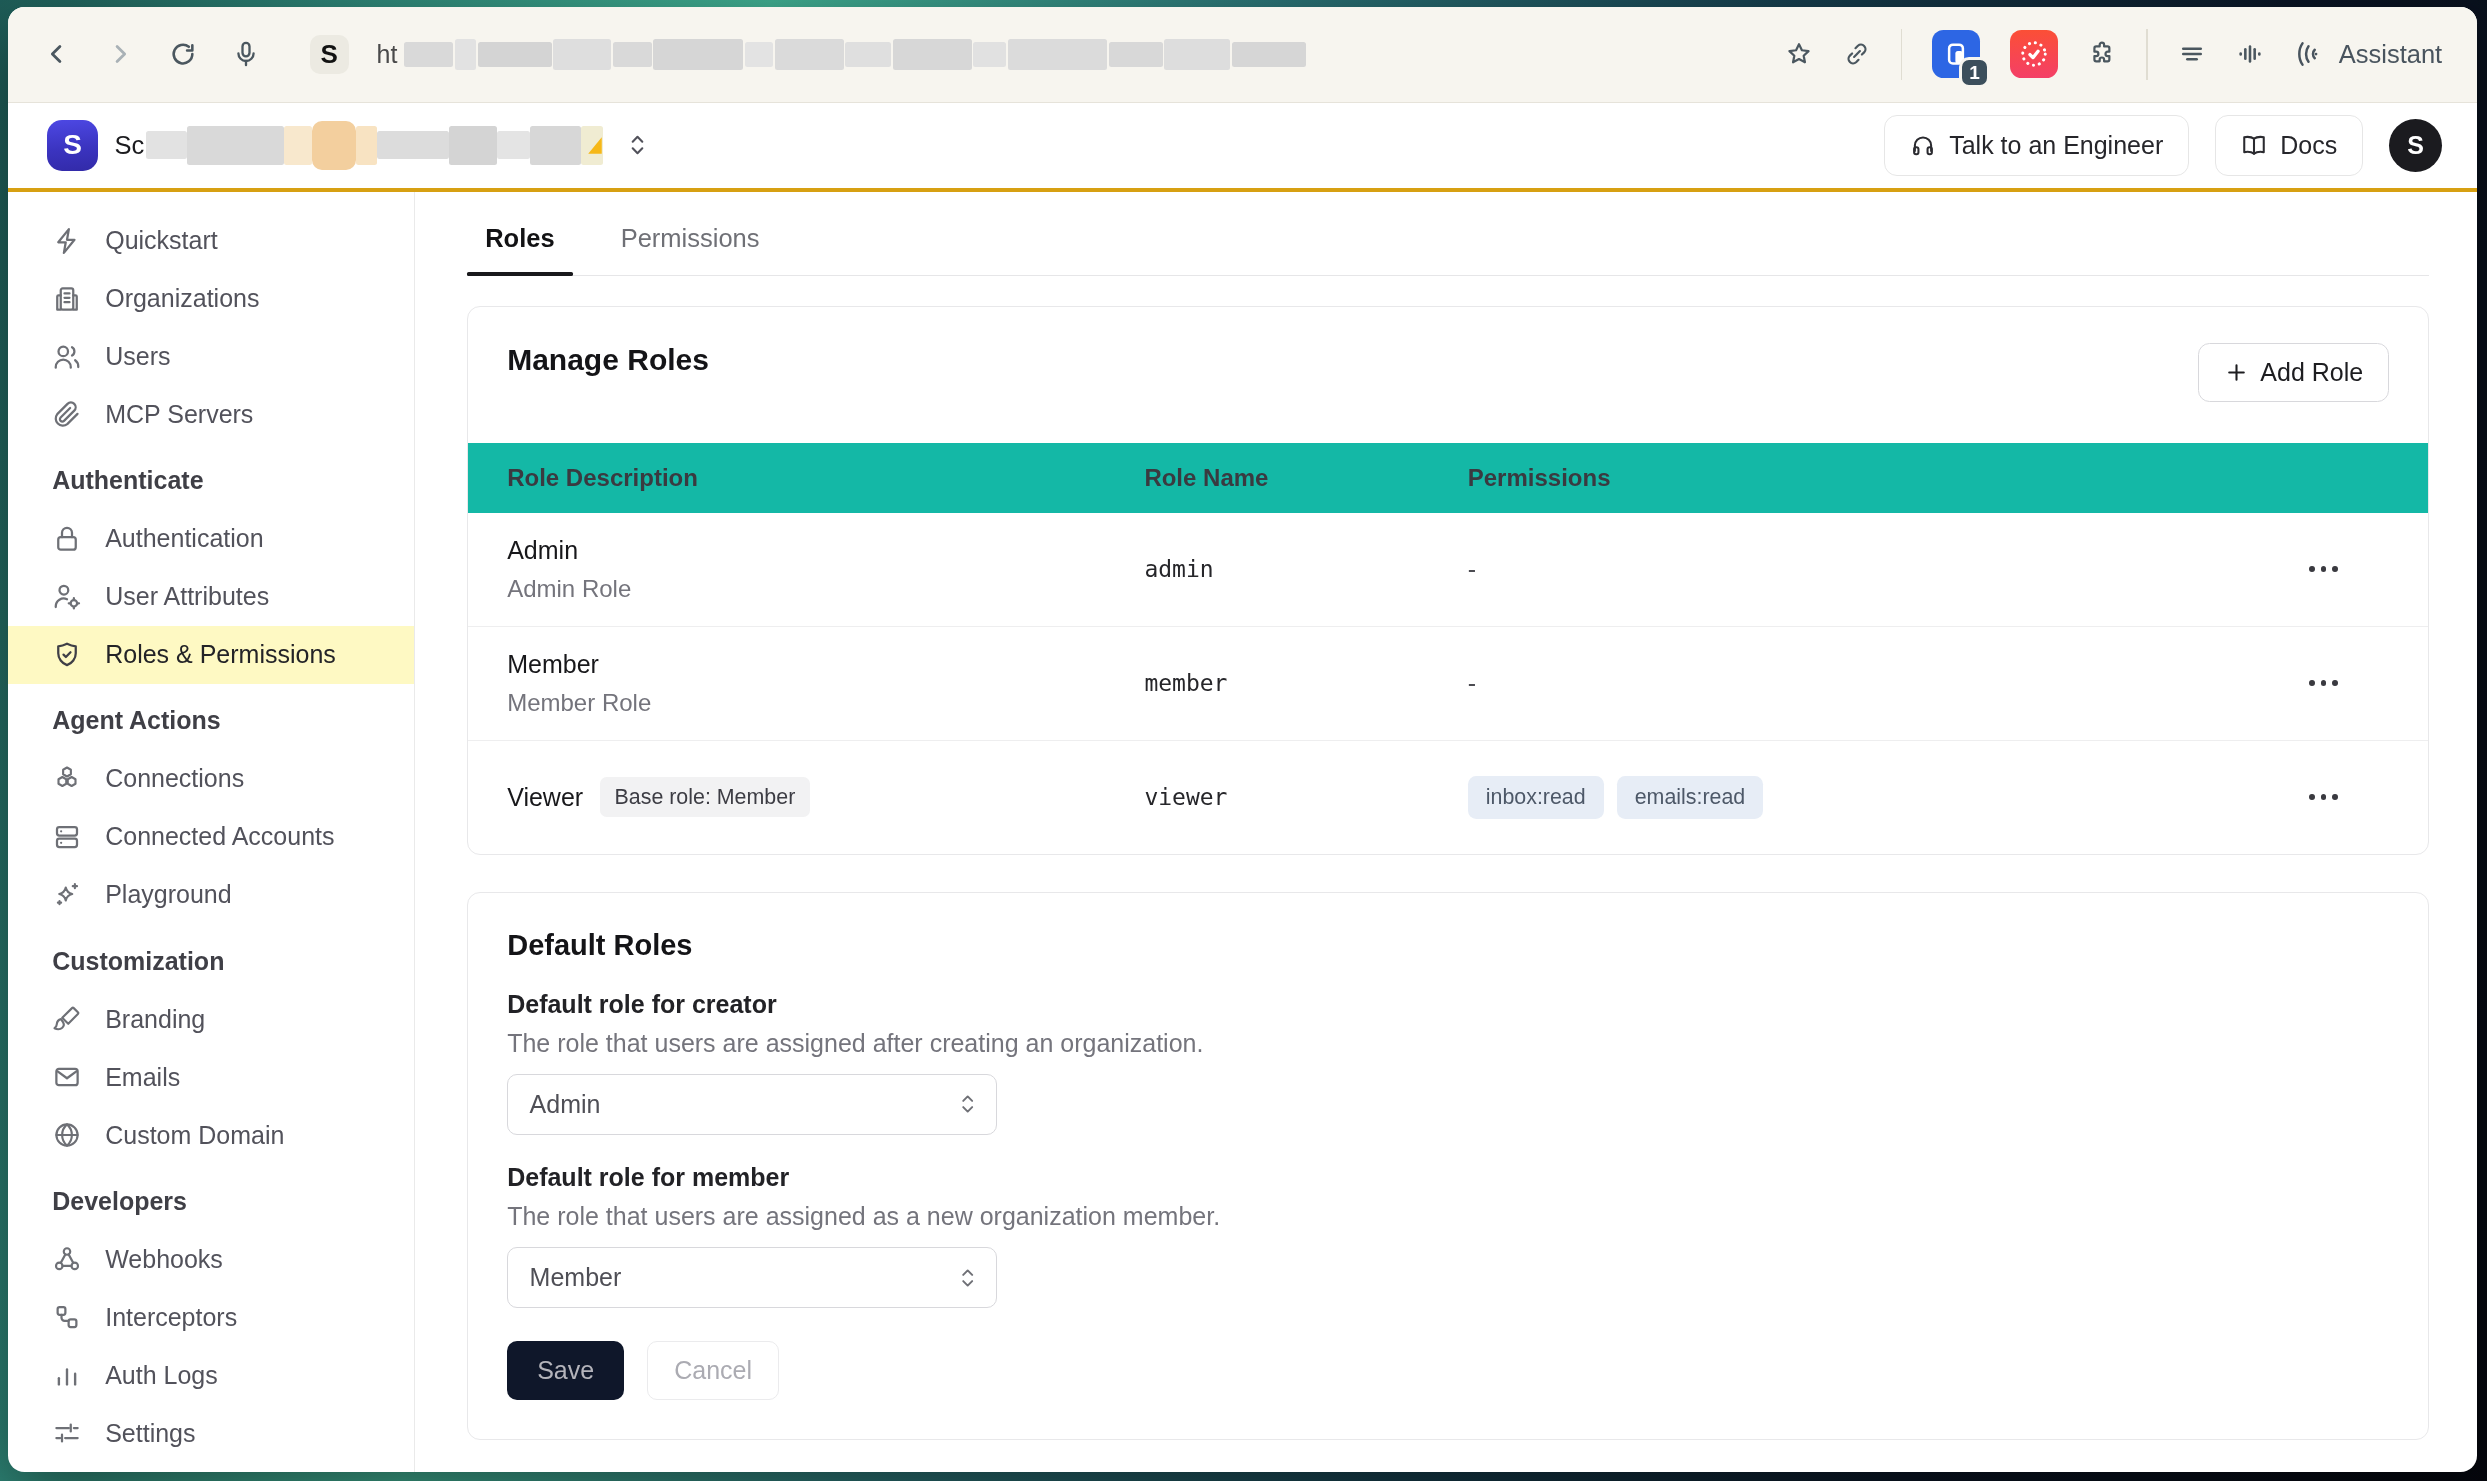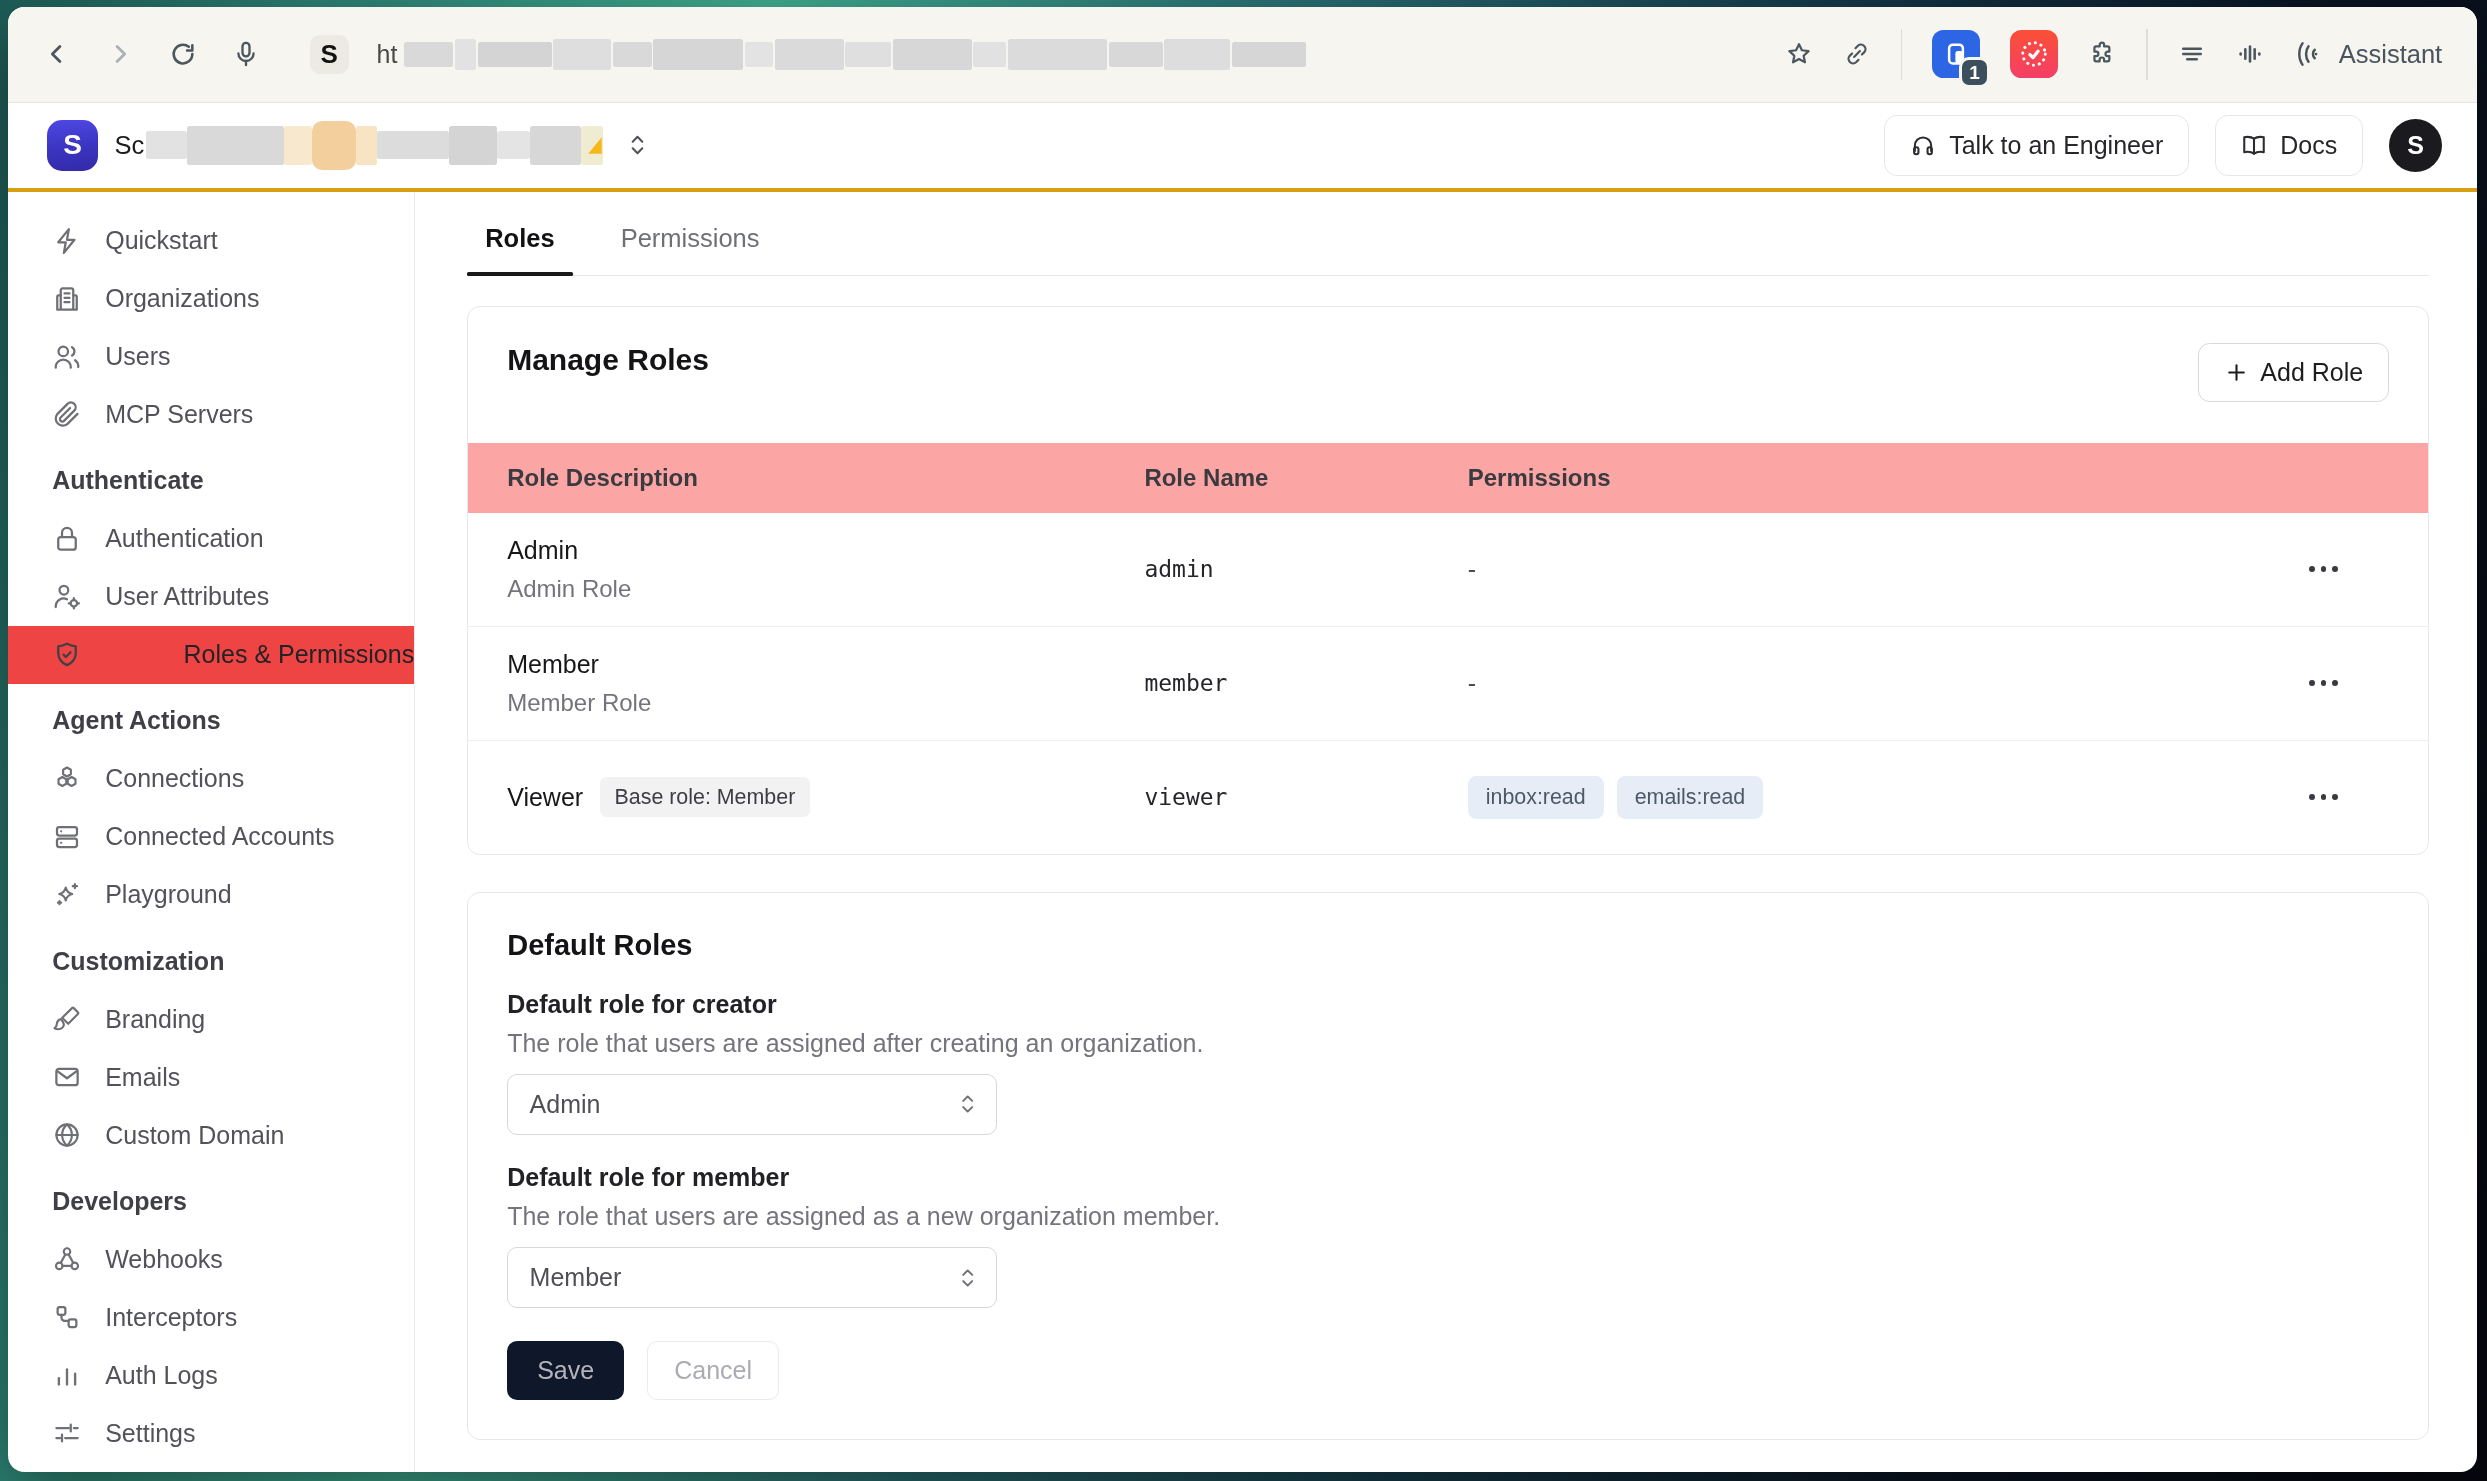--- a/index.html
+++ b/index.html
@@ -60,41 +60,41 @@
   .hbtn{display:flex;align-items:center;gap:13px;height:61px;padding:0 25px;border:1.6px solid #e6e6e6;border-radius:13px;
     background:#fff;font-size:25px;color:#26262b;font-weight:500;cursor:pointer;white-space:nowrap;text-align:right;}
   .hbtn svg{width:26px;height:26px;color:#2b2b30;}
   .avatar{width:53px;height:53px;border-radius:50%;background:#1b1b1f;color:#fff;font-size:25px;font-weight:600;
     display:flex;align-items:center;justify-content:center;flex:none;}
   
   .app-body{flex:1;display:flex;min-height:0;}
   .sidebar{width:407px;flex:none;border-right:1.6px solid #eaeaea;padding-top:20px;overflow:hidden;box-sizing:border-box;}
   .side-item{height:58px;display:flex;align-items:center;gap:23px;padding-left:44px;font-size:25px;color:#52525b;cursor:pointer;}
   .side-item svg{width:30px;height:30px;flex:none;color:#6e7076;}
-  .side-item.selected{background:#ef4444;color:#232327;font-weight:500;justify-content:space-between;}
+  .side-item.selected{background:#fef9c3;color:#232327;font-weight:500;}
   .side-item.selected svg{color:#3f3f46;}
   .side-header{height:58px;margin-top:8.2px;display:flex;align-items:center;padding-left:44px;
     font-size:25px;font-weight:700;color:#3f3f46;}
   .main{flex:1;padding:31px 48px 0 52px;min-width:0;overflow:hidden;}
   
   .tabs{display:flex;gap:30px;border-bottom:1.6px solid #e6e6e8;}
   .tab{font-size:25.5px;padding:1.6px 18px 21.4px;color:#6f7076;position:relative;cursor:pointer;}
   .tab.active{color:#121214;font-weight:600;}
   .tab.active::after{content:"";position:absolute;left:0;right:0;bottom:-1.6px;height:4.1px;background:#19191c;border-radius:1.6px;}
   
   .card{border:1.6px solid #e8e8ea;border-radius:13px;background:#fff;}
   .card-manage{margin-top:30px;overflow:hidden;}
   .card-head{display:flex;justify-content:space-between;align-items:flex-start;padding:36px 39px 41px;gap:25px;}
   .card-title{font-size:30px;font-weight:600;color:#141417;}
   .card-desc{font-size:25px;color:#74747c;margin-top:13px;}
   .add-btn{display:flex;align-items:center;gap:11.5px;height:59px;padding:0 25px;border:1.6px solid #d8d8dc;border-radius:11.5px;
     font-size:25px;font-weight:500;color:#1d1d20;background:#fff;cursor:pointer;white-space:nowrap;}
   .add-btn svg{width:25px;height:25px;}
   .trow{display:grid;grid-template-columns:34.5% 16.5% 36% 13%;align-items:center;}
-  .thead{background:#fca5a5;height:70px;font-size:24px;font-weight:600;color:#3a3a40;}
+  .thead{background:#14b8a6;height:70px;font-size:24px;font-weight:600;color:#3a3a40;}
   .c1{padding-left:39px;}
   .tbody-row{height:113px;}
   .tbody-row + .tbody-row{border-top:1.6px solid #eeeeef;}
   .row-title{font-size:25px;font-weight:500;color:#18181b;display:flex;align-items:center;}
   .row-sub{font-size:24px;color:#74747c;margin-top:10px;}
   .mono{font-family:"DejaVu Sans Mono",monospace;font-size:23px;color:#26262a;}
   .dash{font-size:25px;color:#4c4c52;}
   .perm-badges{display:flex;gap:13px;}
   .pbadge{background:#e7edf6;color:#4d5868;font-size:21.4px;padding:9px 18px;border-radius:8.2px;white-space:nowrap;}
   .base-badge{background:#f2f2f3;color:#3d3d44;font-size:21.4px;font-weight:400;padding:7.4px 15px;border-radius:6.6px;

